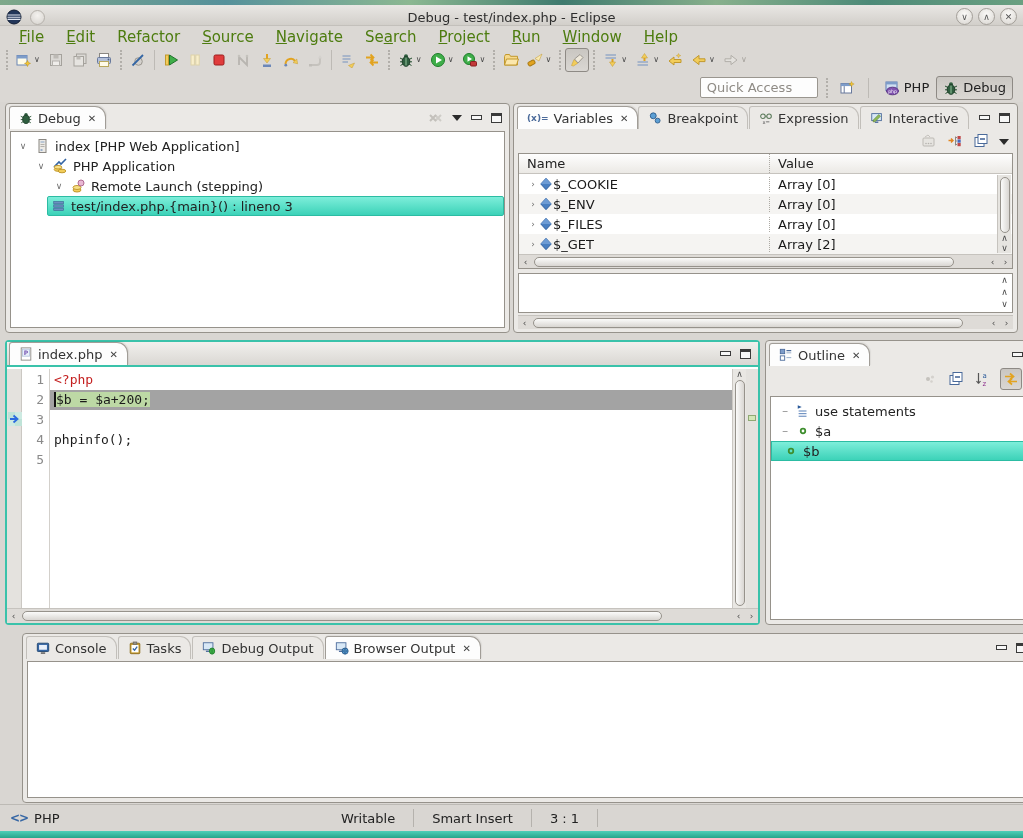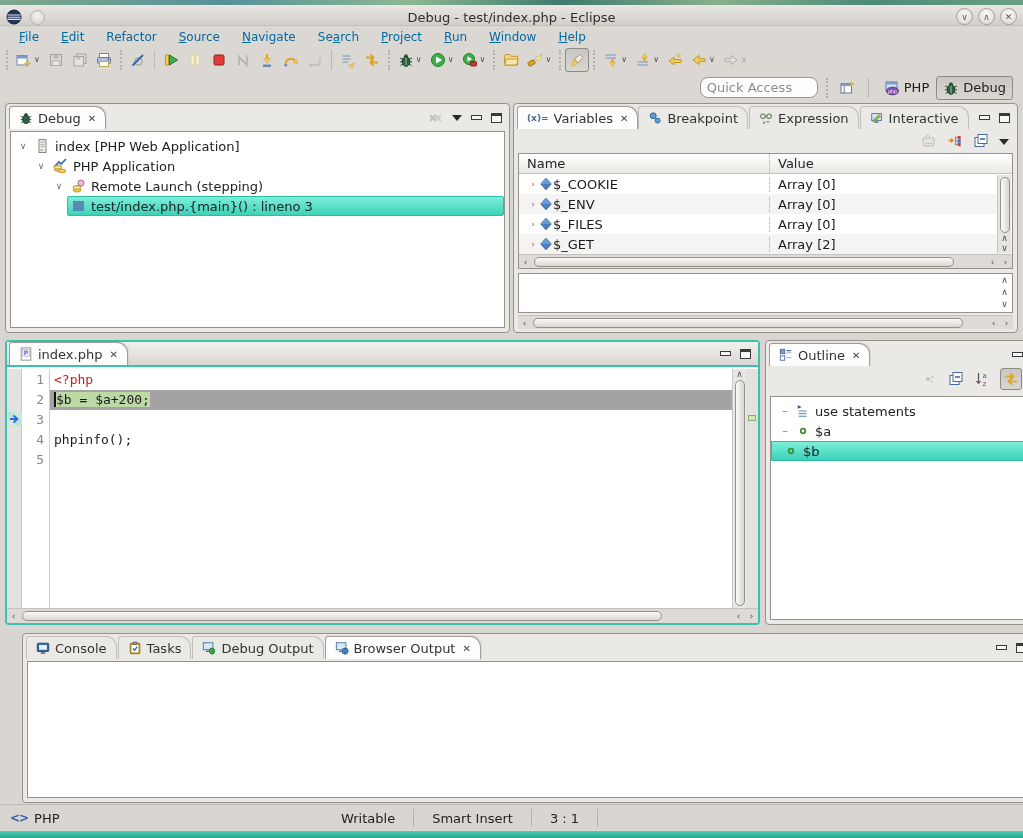--- a/index.html
+++ b/index.html
@@ -8,30 +8,30 @@
 svg{display:block}
 .i16{width:16px;height:16px;display:inline-block;flex:none}
 .i14{width:14px;height:14px;display:inline-block;flex:none}
 
 #top-strip{position:absolute;top:0;left:0;right:0;height:5px;background:linear-gradient(90deg,#7fa88a,#56919b 22%,#8cb892 40%,#3f7a6e 55%,#88b08c 70%,#4d8a78 85%,#6aa081)}
 #titlebar{position:absolute;top:5px;left:0;right:0;height:21px;background:linear-gradient(#e9e7e4,#d2cfca);display:flex;align-items:flex-end;padding:0 6px;border-bottom:1px solid #c3c0bb}
 #titlebar .title{position:absolute;left:0;right:0;text-align:center;font-size:13px;color:#2e2e2e}
 .wbtn{width:17px;height:17px;border-radius:50%;border:1px solid #a39f99;background:radial-gradient(circle at 50% 35%,#fbfaf8,#d8d5d0);display:flex;align-items:center;justify-content:center;font-size:9px;color:#555;margin-left:5px}
 #win-extra{width:15px;height:15px;border-radius:50%;border:1px solid #b5b1ab;background:radial-gradient(circle at 50% 35%,#f4f2ef,#d5d2cd);margin-left:8px}
 #menubar{position:absolute;top:26px;left:0;right:0;height:21px;display:flex;align-items:center;padding-left:8px;background:#dbd8d4}
-.menu{padding:1px 11px;font-size:12px;color:#0369a1}
+.menu{padding:1px 11px;font-size:15px;color:#4d7c0f}
 .mn{text-decoration:underline}
 #toolbar1{position:absolute;top:47px;left:0;right:0;height:26px;display:flex;align-items:center;padding-left:2px;background:#dbd8d4}
 #toolbar2{position:absolute;top:73px;left:0;right:0;height:29px;background:#dbd8d4;display:flex;align-items:center;justify-content:flex-end;padding-right:10px}
 .tbtn{height:24px;display:flex;align-items:center;padding:0 3px;gap:2px;border:1px solid transparent;border-radius:3px}
 .tbtn.pressed{background:linear-gradient(#c9c6c1,#dad7d3);border-color:#8e8a85}
 .chev{font-size:8px;color:#4a4a4a;line-height:1}
 .handle{height:20px;border-left:2px dotted #b2afaa;margin:0 4px}
 .vline{width:1px;height:20px;background:#bdbab5;margin:0 4px}
-#qa-input{width:118px;height:21px;border:1px solid #9a968f;border-radius:8px;background:#fdfdfd;font-family:"DejaVu Sans",sans-serif;font-size:13px;padding:0 6px;color:#333}
+#qa-input{width:118px;height:21px;border:1px solid #9a968f;border-radius:2px;background:#fdfdfd;font-family:"DejaVu Sans",sans-serif;font-size:13px;padding:0 6px;color:#333}
 #qa-input::placeholder{color:#8f8b85}
 .persp{height:24px;display:flex;align-items:center;gap:4px;font-size:13px;color:#222;padding:0 6px;border:1px solid transparent;border-radius:3px}
 .persp.active{background:linear-gradient(#cac7c2,#dbd8d4);border-color:#8e8a85}
 
 .view{position:absolute;background:#ebe9e6;border:1px solid #96928b;border-radius:4px}
 .tabrow{height:25px;display:flex;align-items:flex-end;padding-left:3px;position:relative}
 .tab{height:23px;display:flex;align-items:center;gap:5px;padding:0 9px;font-size:13px;color:#333;border:1px solid transparent;border-bottom:none;border-radius:3px 11px 0 0}
 .tab.inactive{border-color:#c2bfba;margin-right:1px}
 .tab.active{background:#fdfdfd;border-color:#a19d97;box-shadow:1px -1px 1px rgba(0,0,0,.06)}
 .tclose{font-size:10px;color:#444;font-weight:bold;margin-left:2px}
@@ -490,21 +490,21 @@
       <span class="exp">∨</span>
       <span class="i16">
           <svg viewBox="0 0 16 16">
             <ellipse cx="7" cy="12" rx="4" ry="2" fill="#f2cd5a" stroke="#c2992e"></ellipse>
             <ellipse cx="7" cy="9.5" rx="4" ry="2" fill="#f8e08a" stroke="#c2992e"></ellipse>
             <circle cx="11" cy="5" r="3" fill="#e9b8d4" stroke="#b06a92"></circle>
           </svg>
         </span>
       <span>Remote Launch (stepping)</span>
     </div>
-    <div class="trow" style="padding-left:56px">
+    <div class="trow" style="padding-left:36px">
       <span class="hl">
         <span class="i14">
             <svg viewBox="0 0 16 16">
               <g fill="#6c8fc0" stroke="#3a5f90" stroke-width=".7">
                 <rect x="2" y="3" width="11" height="2.6"></rect>
                 <rect x="2" y="6.7" width="11" height="2.6"></rect>
                 <rect x="2" y="10.4" width="11" height="2.6"></rect>
               </g>
             </svg>
           </span>

